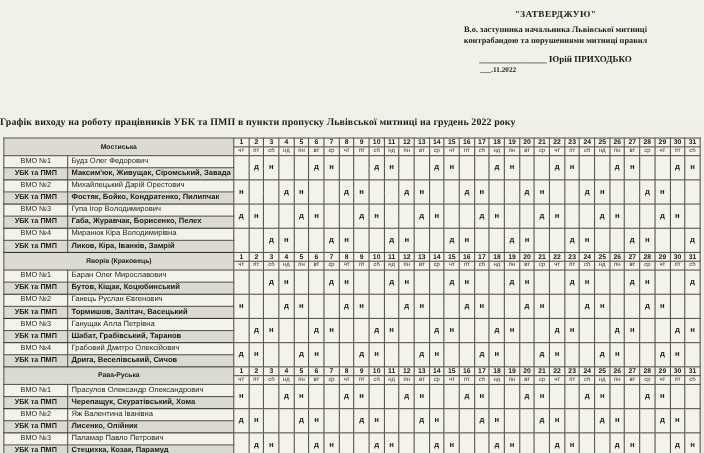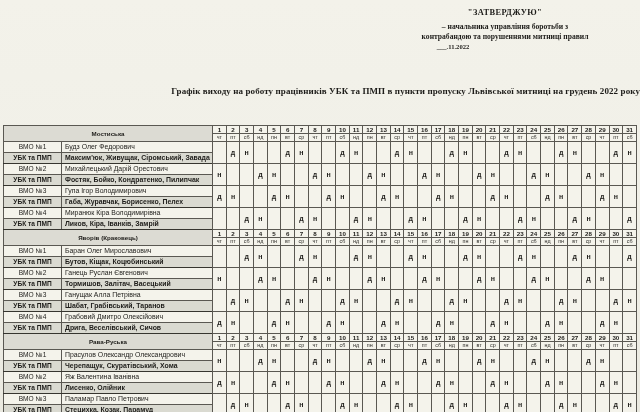--- a/index.html
+++ b/index.html
@@ -7,21 +7,21 @@
     width:640px;height:412px;position:relative;overflow:hidden;
     background:linear-gradient(180deg,#f3f2ea 0%,#f0efe7 55%,#eae9e0 100%);
     color:#1d1c19;font-family:"Liberation Serif", serif;
     -webkit-font-smoothing:antialiased;
   }
   .approval{position:absolute;top:8px;left:372px;width:266px;text-align:center;
     font-weight:bold;font-size:7.6px;line-height:1.3;}
   .approval .appr-title{font-size:8.4px;letter-spacing:.4px;margin-bottom:3px;}
   .approval .sig-row{margin-top:7px;font-size:8.2px;}
   .approval .date-line{font-size:6.6px;margin-top:1px;transform:translateX(-52px);}
-  .doc-title{position:absolute;top:86px;left:0;width:100%;text-align:right;
+  .doc-title{position:absolute;top:106px;left:0;width:100%;text-align:left;
     font-weight:bold;font-size:9px;letter-spacing:.1px;}
   table.schedule{position:absolute;top:125px;left:3px;width:634px;
     border-collapse:collapse;table-layout:fixed;
     font-family:"Liberation Sans", sans-serif;}
   col.c-unit{width:58px;} col.c-name{width:151px;}
   td{border:0.6px solid #5a5852;padding:0;background:#f4f3eb;overflow:hidden;
     white-space:nowrap;vertical-align:middle;}
   tr.nums td{height:7px;font-size:6.2px;font-weight:bold;text-align:center;line-height:7px;}
   tr.wds td{height:7px;font-size:5.4px;text-align:center;color:#2f2e2a;line-height:7px;}
   td.section-name{font-weight:bold;font-size:8px;text-align:center;background:#dcdbd3;}
@@ -31,22 +31,26 @@
   tr.grp td{background:#dadad1;font-weight:bold;border-bottom:1.1px solid #36352f;}
   td.mark{text-align:center;font-size:7px;font-weight:bold;line-height:1;}
   table.schedule{border:1.1px solid #36352f;}
   tr.nums td,{border-top:1.1px solid #36352f;}
 </style>
 </head>
 <body>
 
 <div class="approval">
   <div class="appr-title">"ЗАТВЕРДЖУЮ"</div>
-  <div>– начальника управління боротьби з</div>
+  <div>В.о. заступника начальника Львівської митниці</div>
   <div>контрабандою та порушеннями митниці правил</div>
+  <div class="sig-row">
+    <span>_______________</span>
+    <span>Юрій ПРИХОДЬКО</span>
+  </div>
   <div class="date-line">___.11.2022</div>
 </div>
 
 <div class="doc-title">Графік виходу на роботу працівників УБК та ПМП в пункти пропуску Львівської митниці на грудень 2022 року</div>
 
 <table class="schedule">
   <colgroup>
     <col class="c-unit">
       <col class="c-name">
   <col>

